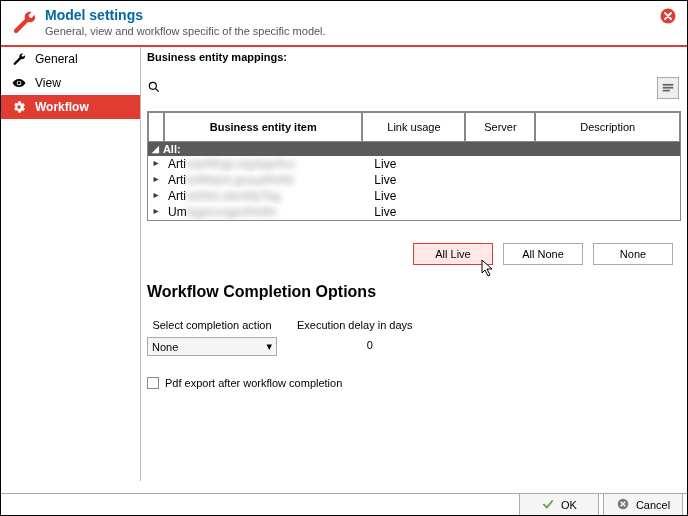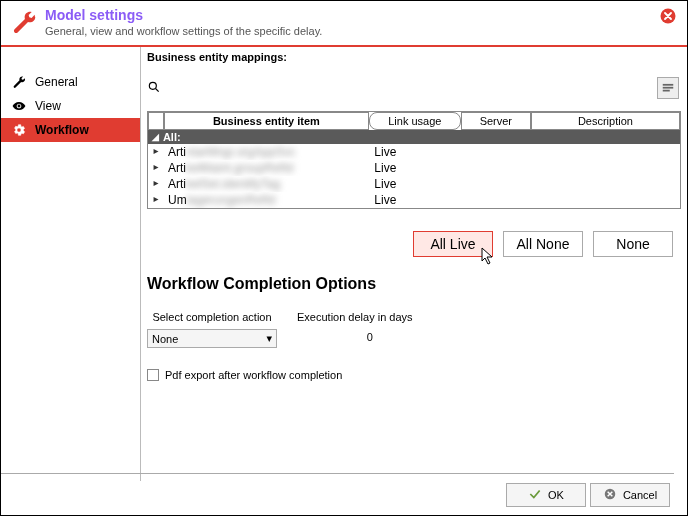--- a/index.html
+++ b/index.html
@@ -1,84 +1,84 @@
 <!DOCTYPE html>
 <html><head>
   <meta charset="utf-8">
   <style>
     * { box-sizing: border-box; margin: 0; padding: 0; font-family: Arial, sans-serif; }
     body { width: 688px; height: 516px; border: 1px solid #000; background: #fff; position: relative; }
 
     .header { display: flex; align-items: flex-start; padding: 6px 10px 8px 10px; border-bottom: 2px solid #e03c31; position: relative; }
     .header-icon { width: 26px; height: 26px; margin-right: 8px; margin-top: 2px; }
     .header-text { flex: 1; }
-    .header-title { color: #8b5cf6; font-size: 14px; font-weight: bold; }
+    .header-title { color: #0369a1; font-size: 14px; font-weight: bold; }
     .header-sub { color: #555; font-size: 11px; margin-top: 2px; }
     .close-btn { position: absolute; top: 6px; right: 10px; width: 18px; height: 18px; cursor: pointer; }
 
     .body { display: flex; height: calc(100% - 50px - 30px); }
-    .sidebar { width: 140px; border-right: 1px solid #bbb; padding-top: 23px; }
+    .sidebar { width: 140px; border-right: 1px solid #bbb; padding-top: 0; }
     .sidebar-item { display: flex; align-items: center; padding: 4px 10px; font-size: 12px; cursor: pointer; }
     .sidebar-item .s-icon { width: 16px; height: 16px; margin-right: 8px; display: flex; align-items: center; justify-content: center;}
-    .sidebar-item.active { background: #e03c31; color: #000000; font-weight: bold; }
+    .sidebar-item.active { background: #e03c31; color: #ffffff; font-weight: bold; }
     .sidebar-item.active svg path, .sidebar-item.active svg circle { fill: #fff; stroke: #fff; }
 
     .main { flex: 1; display: flex; flex-direction: column; padding: 4px 0 0 6px; gap: 12px; }
     .section-title { font-size: 11px; font-weight: bold; padding: 0 4px 2px 0; }
     .search-row { display: flex; align-items: center; padding-right: 8px; }
     .search-icon { width: 14px; height: 14px; margin: 2px 4px 4px 0; }
     .toolbar-btn { margin-left: auto; border: 1px solid #aaa; background: #eee; width: 22px; height: 22px; display:flex; align-items:center; justify-content:center; cursor:pointer; }
 
     .table-wrap { border: 1px solid #888; margin-right: 6px; }
     .thead { display: flex; background: #fff; }
-    .th { border: 1px solid #888; padding: 2px 4px; font-size: 11px; text-align: center; background: #fff; }
+    .th { border: 1px solid #888; padding: 8px 4px; font-size: 11px; text-align: center; background: #fff; }
     .th0 { width: 16px; border: 1px solid #888; }
     .th1 { flex: 1.4; font-weight: bold; }
-    .th2 { width: 92px; border-radius: 8px; }
+    .th2 { width: 103px; }
     .th3 { width: 70px; }
     .th4 { flex: 1; }
     .group-row { background: #5a5a5a; color: #fff; font-size: 11px; padding: 1px 4px; display: flex; align-items: center; font-weight: bold;}
     .group-row .tri { margin-right: 4px; font-size: 9px; }
     .tr { display: flex; font-size: 12px; }
     .td { padding: 1px 4px; }
     .td0 { width: 16px; text-align: center; color: #333; font-size: 10px; }
     .td1 { flex: 1.4; white-space: nowrap; overflow: hidden; }
     .td2 { width: 80px; }
     .td3 { width: 80px; }
     .td4 { flex: 1; }
     .blur { filter: blur(3px); color: #999; display: inline-block; }
 
     .btn-row { display: flex; justify-content: flex-end; gap: 10px; padding: 10px 14px 2px 0; position: relative; }
-    .act-btn { border: 1px solid #aaa; background: #fff; padding: 4px 4px; width: 80px; font-size: 14px; text-align: center; cursor: pointer; }
+    .act-btn { border: 1px solid #aaa; background: #fff; padding: 4px 4px; width: 80px; font-size: 11px; text-align: center; cursor: pointer; }
     .act-btn.active { border: 1px solid #e03c31; background: #ffe8e5; }
     .cursor-ptr { position: absolute; right: 192px; top: 26px; }
 
     .wco-title { font-size: 16px; font-weight: bold; padding: 4px 0 6px 0; }
     .wco-row { display: flex; font-size: 11px; gap: 20px; }
     .wco-col { display: flex; flex-direction: column; text-align: center; }
     .combo { border: 1px solid #aaa; width: 130px; padding: 2px 4px; margin-top: 6px; display: flex; justify-content: space-between; align-items: center; font-size: 11px; cursor: pointer; background: #f5f5f5;}
     .delay-val { margin-top: 8px; padding-left: 30px; }
     .chk-row { display: flex; align-items: center; font-size: 11px; margin-top: 9px; }
     .chk { width: 12px; height: 12px; border: 1px solid #888; margin-right: 6px; cursor: pointer; }
 
-    .footer { position: absolute; bottom: 0; left: 0; right: 13px; height: 42px; border-top: 1px solid #aaa; display: flex; justify-content: flex-end; align-items: center; }
+    .footer { position: absolute; bottom: 0; left: 0; right: 0; height: 22px; border-top: 1px solid #aaa; display: flex; justify-content: flex-end; align-items: center; }
     .f-btn { border: 1px solid #aaa; background: #f5f5f5; height: 24px; width: 80px; display: flex; align-items: center; justify-content: center; font-size: 11px; margin-right: 4px; cursor: pointer; gap: 6px; }
   </style>
 </head>
 <body>
 
 <div class="header">
   <div class="header-icon">
     <svg viewBox="0 0 24 24" width="26" height="26">
         <path fill="#e03c31" d="M22 6.9c0-.5-.1-1-.2-1.5l-2.8 2.8-2.1-.6-.6-2.1 2.8-2.8c-.5-.1-1-.2-1.5-.2-2.8 0-5 2.2-5 5 0 .6.1 1.2.3 1.7L3.3 18.8c-.8.8-.8 2 0 2.8.8.8 2 .8 2.8 0l9.6-9.6c.5.2 1.1.3 1.7.3 2.8 0 5-2.2 5-5z"></path>
       </svg>
   </div>
   <div class="header-text">
     <div class="header-title">Model settings</div>
-    <div class="header-sub">General, view and workflow settings of the specific delay.</div>
+    <div class="header-sub">General, view and workflow specific of the specific model.</div>
   </div>
   <div class="close-btn">
     <svg viewBox="0 0 24 24" width="18" height="18">
         <circle cx="12" cy="12" r="10" fill="#e03c31"></circle>
         <path d="M8 8l8 8M16 8l-8 8" stroke="#fff" stroke-width="2.5" stroke-linecap="round"></path>
       </svg>
   </div>
 </div>
 
 <div class="body">

